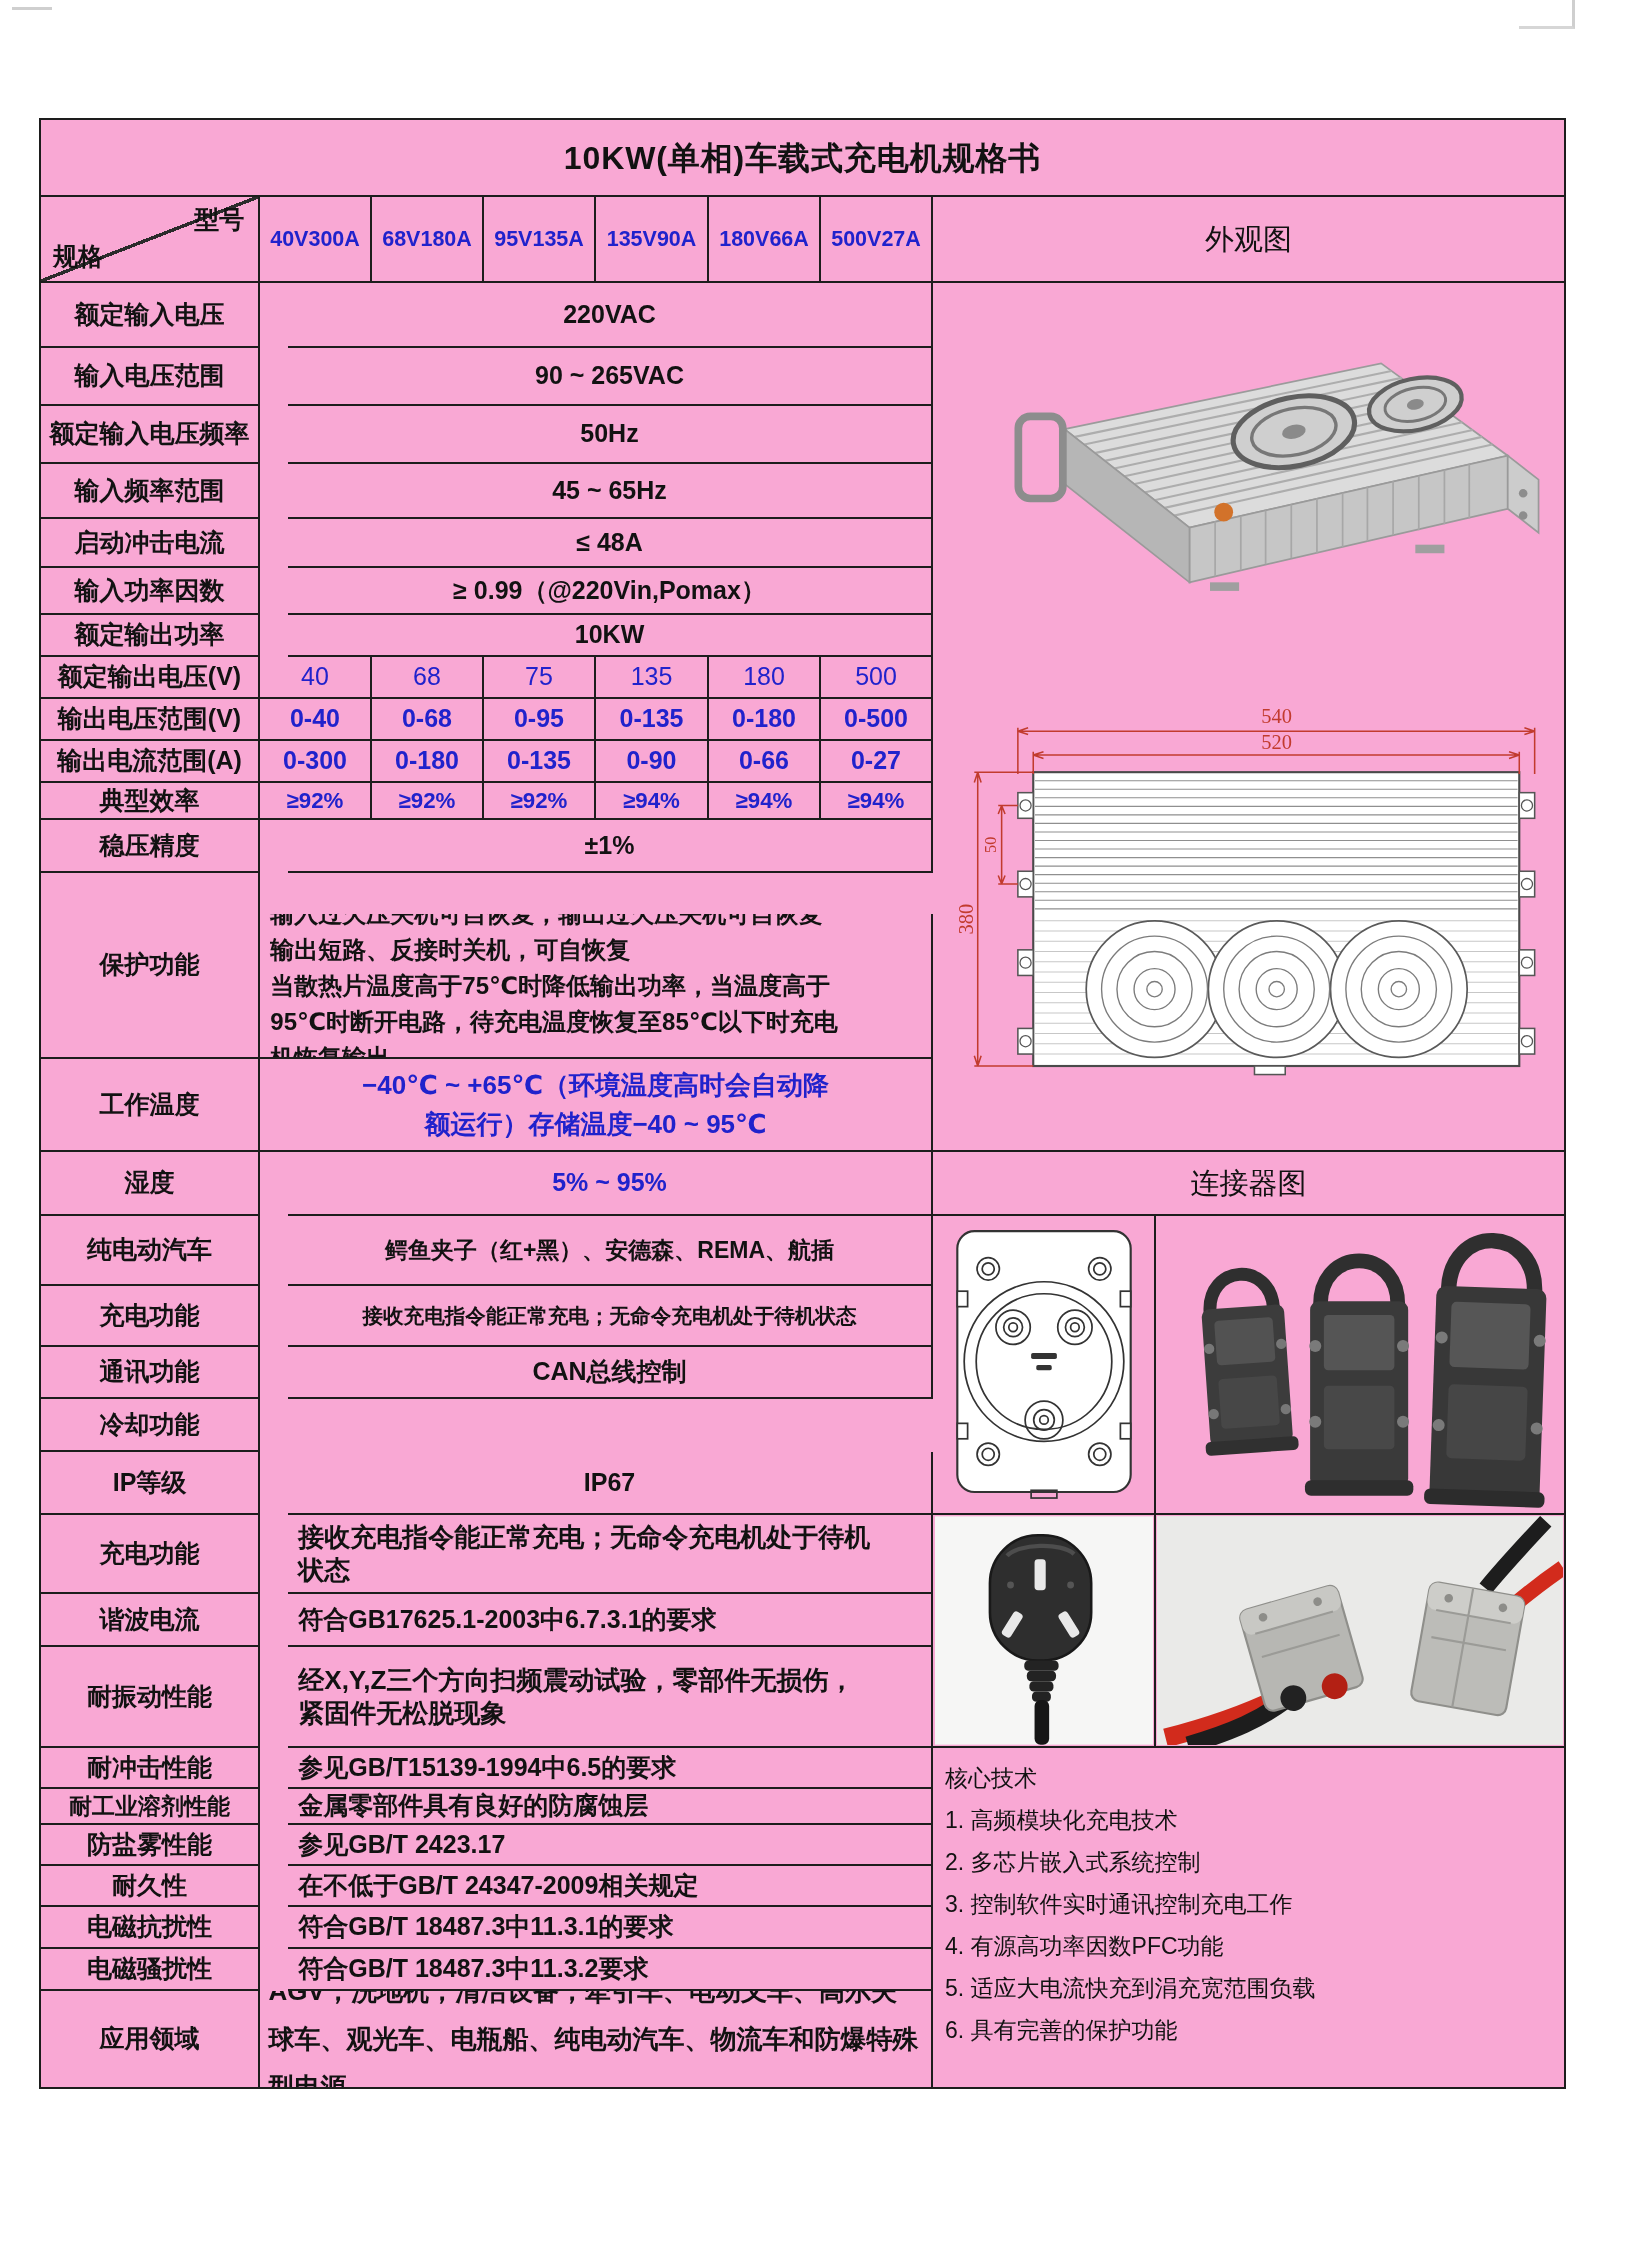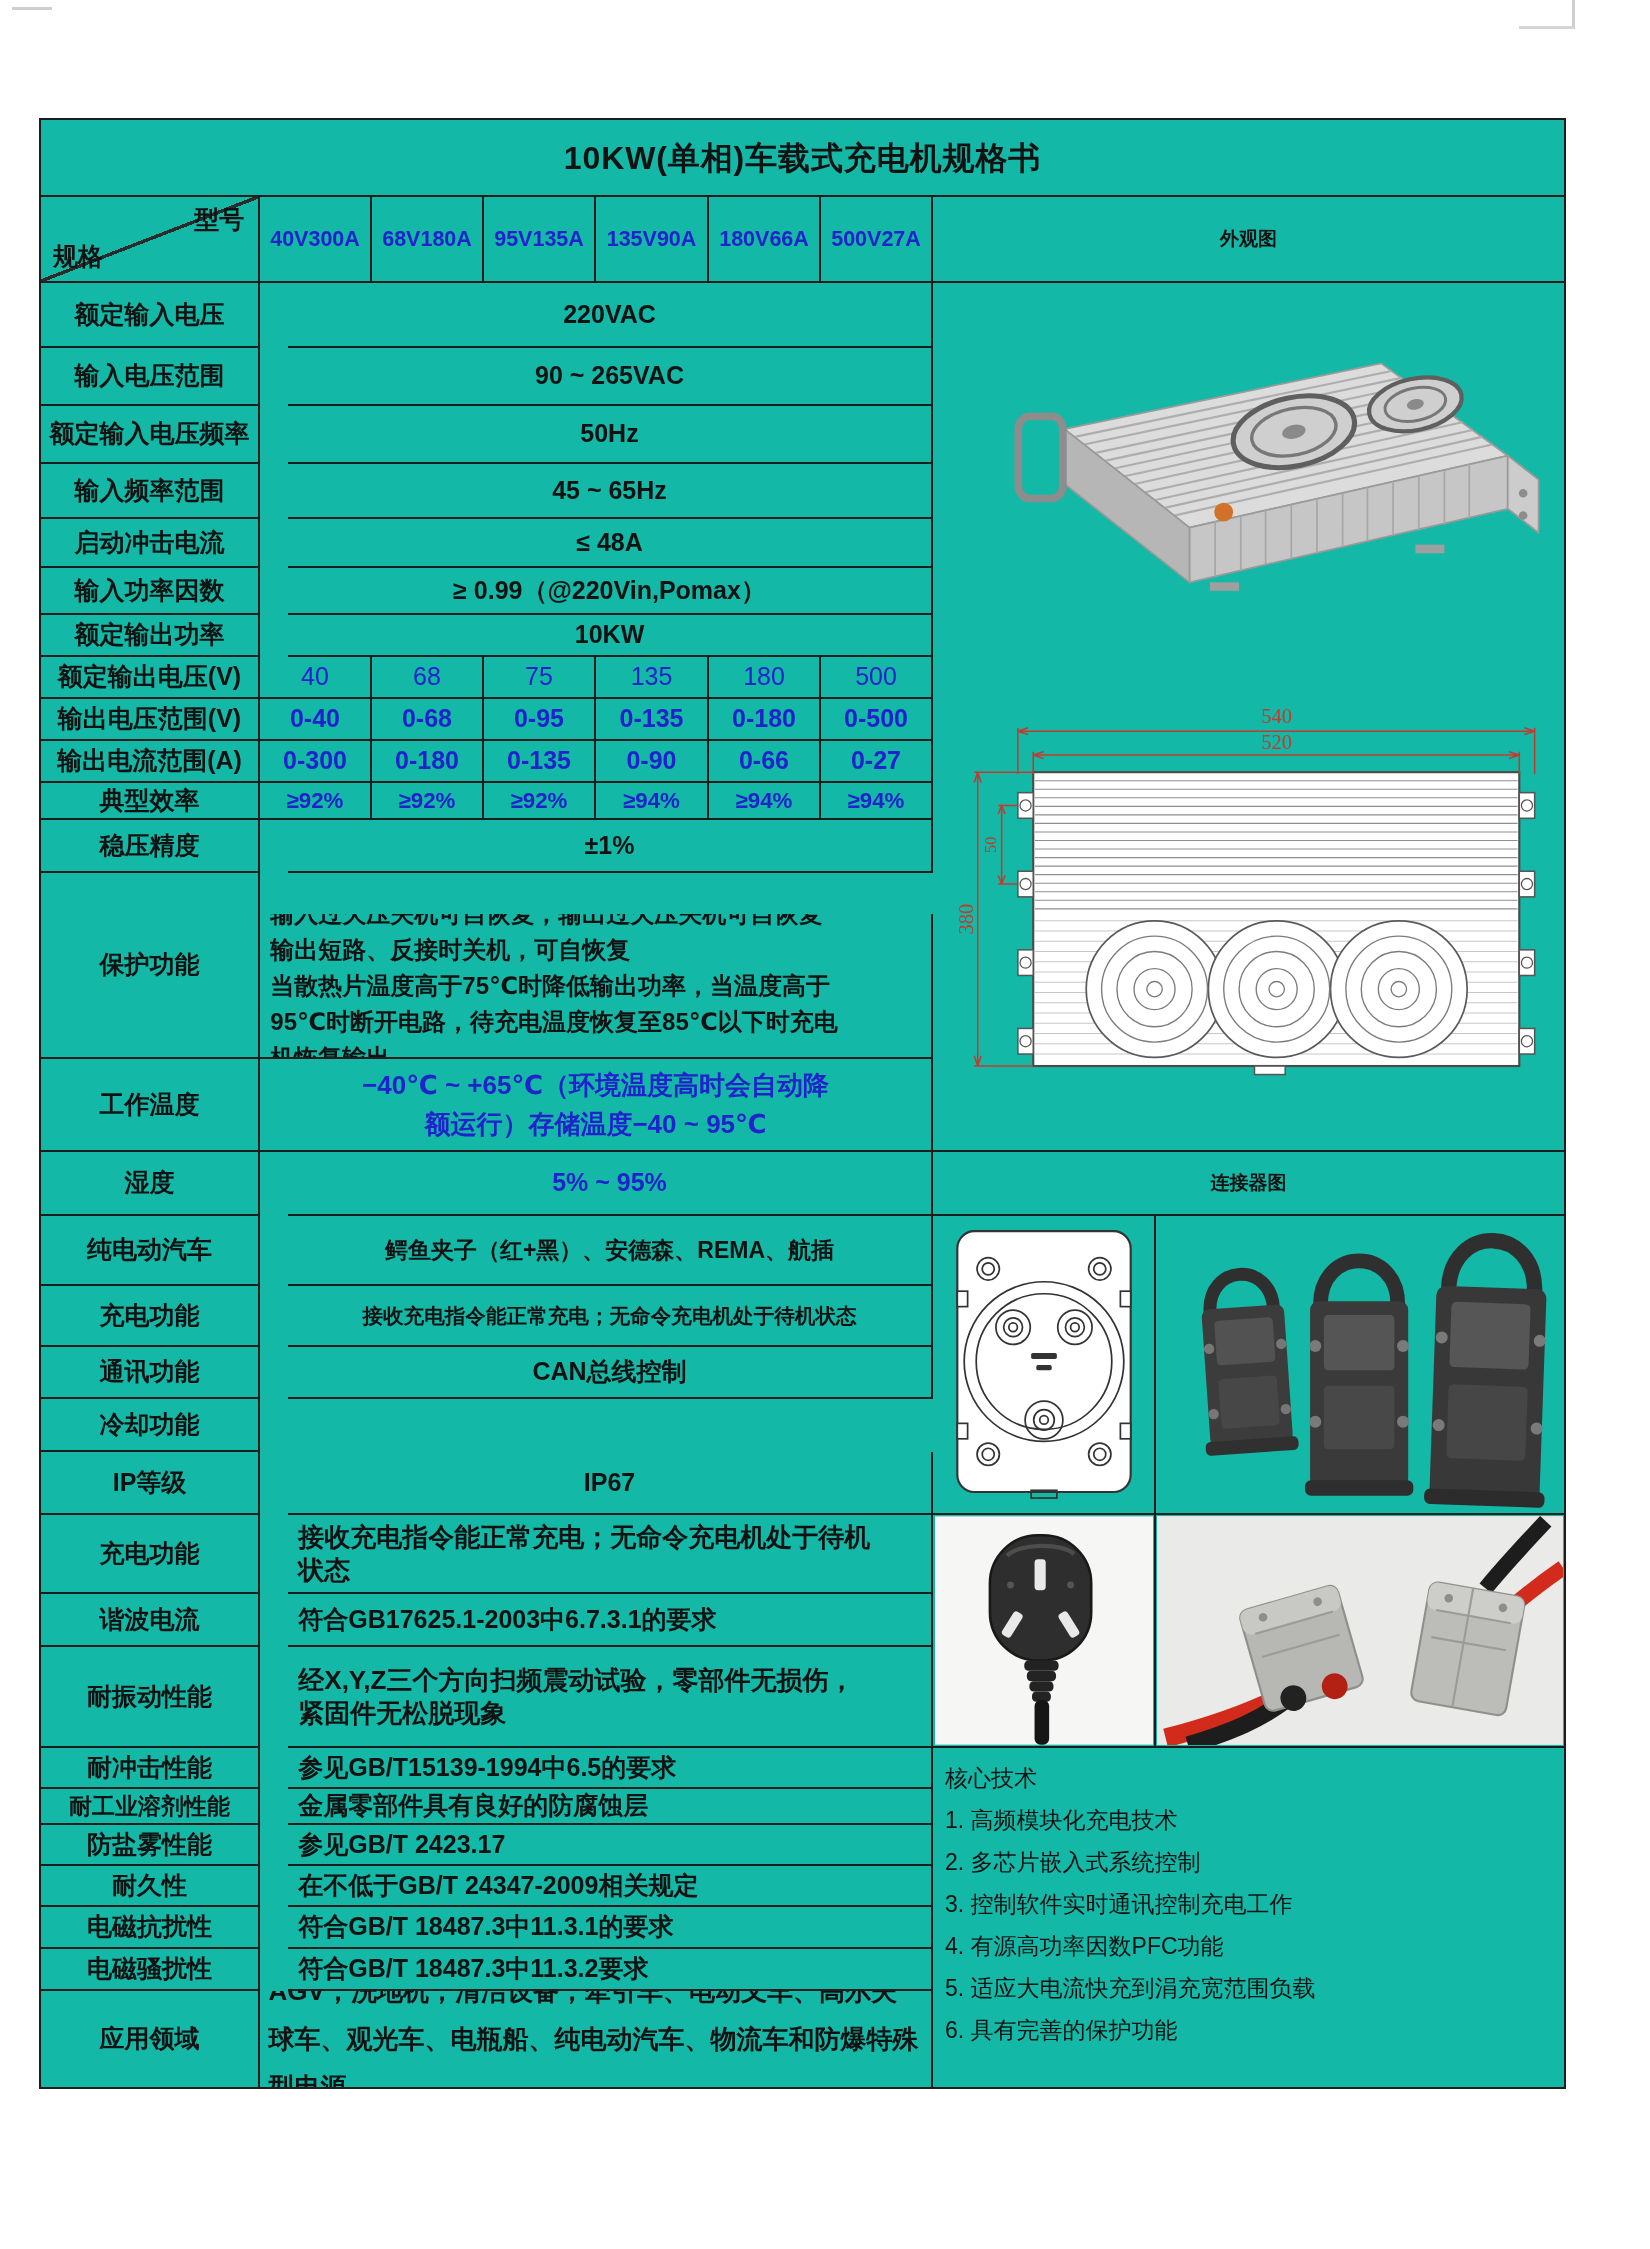--- a/index.html
+++ b/index.html
@@ -1,32 +1,32 @@
 <!DOCTYPE html>
 <html style="--blue: #2022cc; --red: #c23b2e;font-size:13.8px"><head>
 <meta charset="utf-8">
 <style>
   html,body{margin:0;padding:0;background:#ffffff;}
   .page{position:relative;width:1650px;height:2250px;background:#fff;
         font-family:"Liberation Sans","DejaVu Sans",sans-serif;color:#121212;}
   .artifact{position:absolute;border-color:#c9c9c9;}
   .tl{left:12px;top:6.9px;width:40px;height:6.9px;border-top:3.4px solid #cfcfcf;}
   .tr{left:1519px;top:0;width:53px;height:26px;border-right:3.4px solid #cfcfcf;border-bottom:3.4px solid #d6d6d6;}
-  .tbl{position:absolute;left:39px;top:118px;background:#14b8a6;
+  .tbl{position:absolute;left:39px;top:118px;background:#f9a8d4;
        display:grid;
        grid-template-columns:219px 112px 112px 112px 113px 112px 112px 223px 410px;
        grid-template-rows:77px 86px 65px 58px 58px 55px 49px 47px 42px 42px 42px 42px 37px 53px 186px 93px 64px 70px 61px 52px 53px 63px 79px 53px 101px 41px 36px 41px 41px 42px 42px 98px;
        border-top:2.6px solid #1d1d1d;border-left:2.6px solid #1d1d1d;}
   .c{border-right:2.6px solid #1d1d1d;border-bottom:2.6px solid #1d1d1d;
      display:flex;align-items:center;justify-content:center;text-align:center;
      overflow:hidden;line-height:1.25;}
   .title{font-size:32px;font-weight:700;letter-spacing:0.9px;}
   .lab{font-weight:700;font-size:25px;padding:0 3.4px;}
   .val{font-weight:700;font-size:25px;margin-left:28px;}
-  .sec{font-weight:700;font-size:19px;}
+  .sec{font-weight:400;font-size:29px;}
   .mh{font-weight:700;font-size:21.5px;color:var(--blue,#2022cc);}
   .blue{color:var(--blue,#2022cc);}
   .bold{font-weight:700;}
   .num{font-size:25px;color:var(--blue,#2022cc);}
   .vleft{justify-content:flex-start;text-align:left;padding:0 10.3px;}
   .small{font-size:20.6px;}
   .diag{position:relative;
         background:linear-gradient(to bottom right,transparent 0,transparent calc(50% - 1.7px),#2b2b2b calc(50% - 1.7px),#2b2b2b calc(50% + 1.7px),transparent calc(50% + 1.7px));}
   .diag span{position:absolute;font-weight:700;font-size:25px;}
   .diag .mdl{top:6.9px;right:13.8px;}

